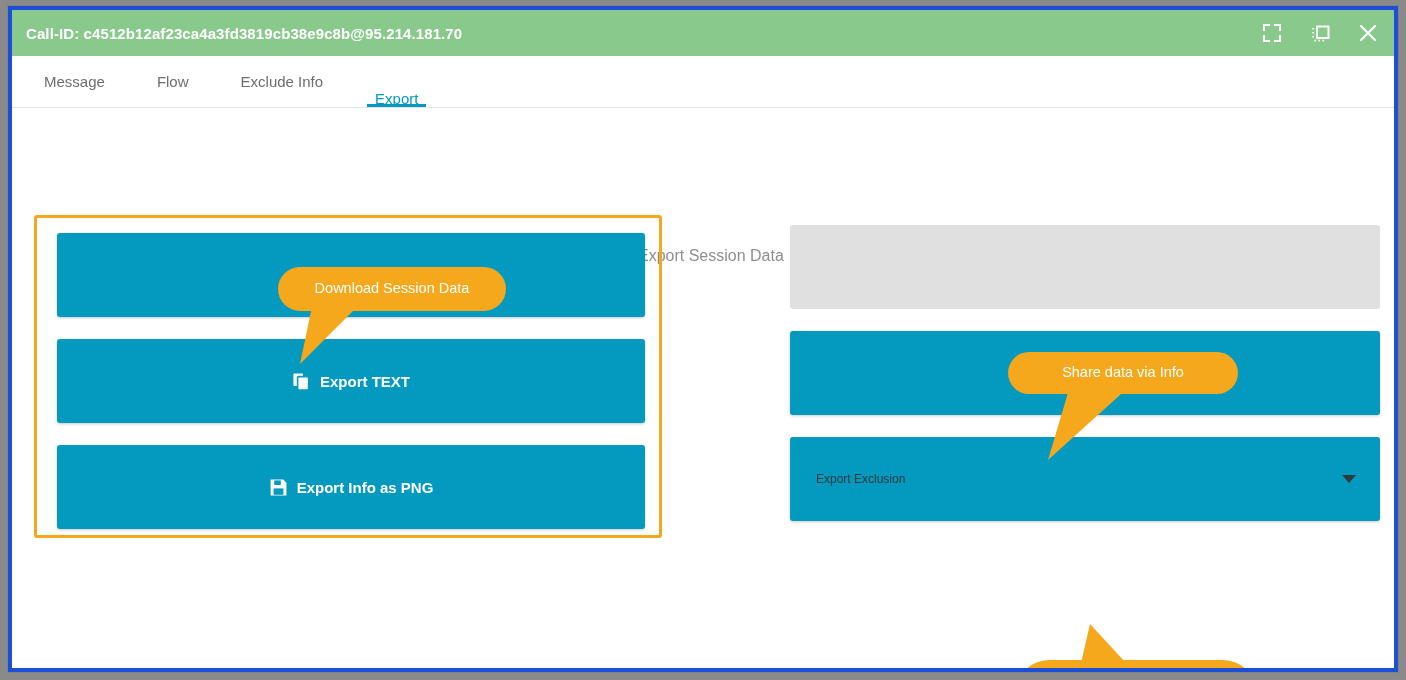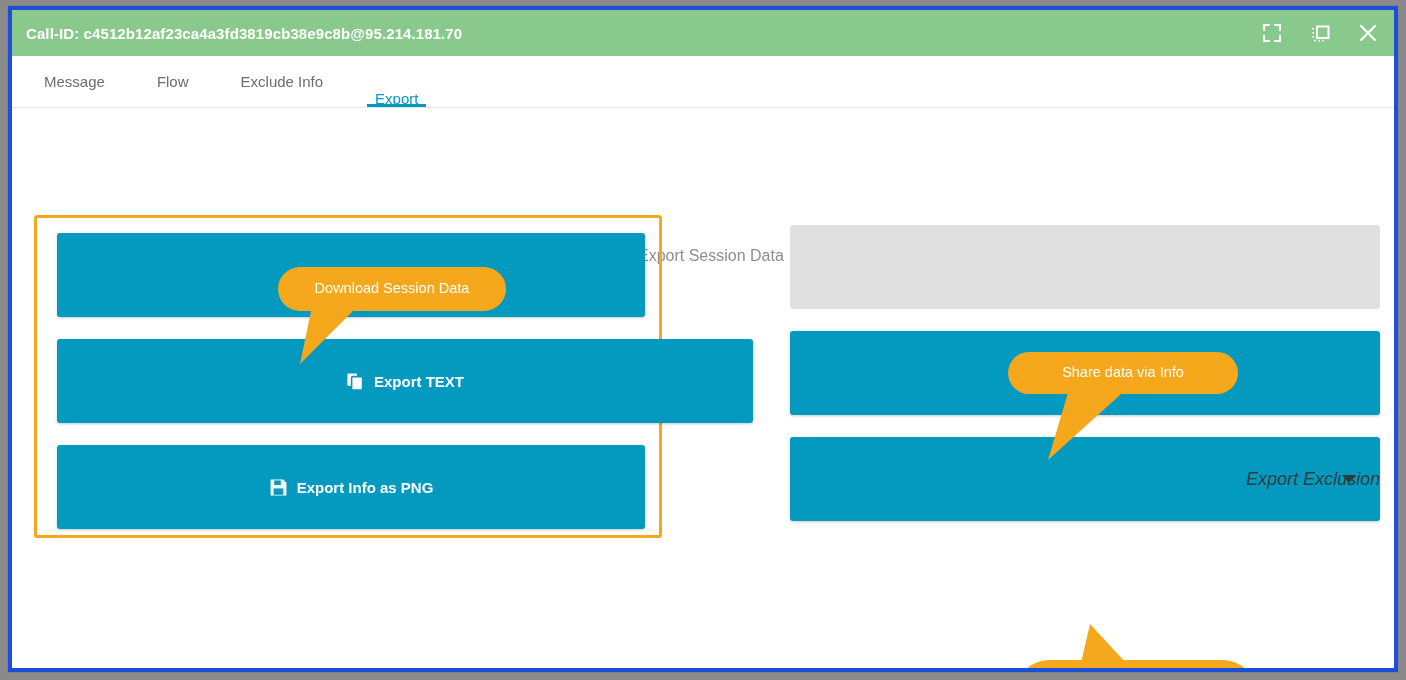--- a/index.html
+++ b/index.html
@@ -126,41 +126,40 @@
   }
   .btn .glyph {
     display: inline-flex;
     align-items: center;
     margin-right: 9px;
   }
   .btn .glyph svg { display: block; }
 
   
   .btn-pcap { left: 20px; top: 15px; width: 588px; height: 84px; }
-  .btn-text { left: 20px; top: 121px; width: 696px; height: 84px; }
+  .btn-text { left: 20px; top: 121px; width: 588px; height: 84px; }
   .btn-png  { left: 20px; top: 227px; width: 588px; height: 84px; }
 
   
   .grey-box {
     position: absolute;
     left: 778px; top: 117px;
     width: 590px; height: 84px;
     background: #e0e0e0;
     border-radius: 3px;
   }
   .btn-share {
     left: 778px; top: 223px; width: 590px; height: 84px;
   }
   .btn-exclusion {
     left: 778px; top: 329px; width: 590px; height: 84px;
-    justify-content: flex-end;
+    justify-content: flex-start;
     color: #2f3a3d;
     font-weight: normal;
-    font-size: 18px;
-    font-style: italic;
+    font-size: 12px;
   }
   .btn-exclusion .sel-label { margin-left: 26px; }
   .btn-exclusion .caret {
     position: absolute;
     right: 24px; top: 50%;
     transform: translateY(-50%);
     width: 0; height: 0;
     border-left: 7px solid transparent;
     border-right: 7px solid transparent;
     border-top: 8px solid #2f3a3d;

